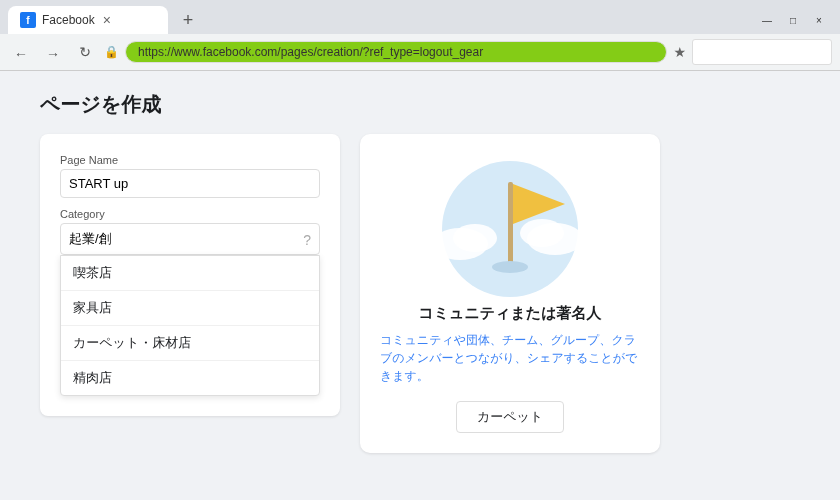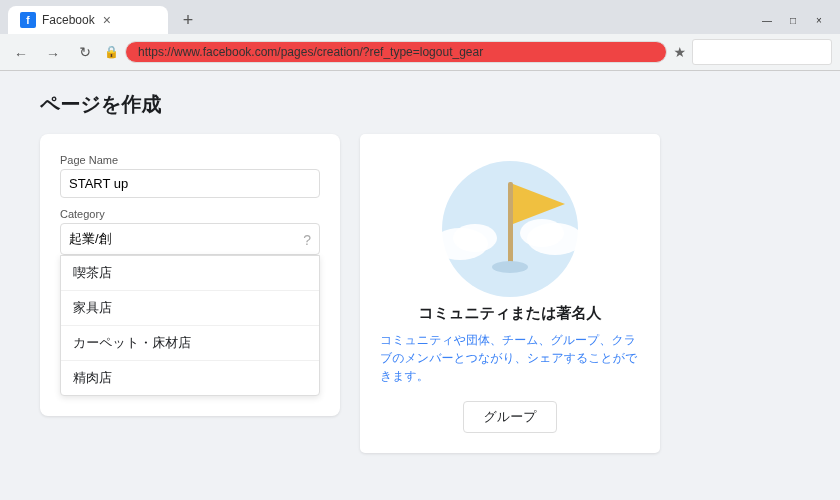--- a/index.html
+++ b/index.html
@@ -113,21 +113,21 @@
       font-size: 14px;
     }
 
     .address-input {
       flex: 1;
       height: 22px;
       border: 1px solid #ddd;
       border-radius: 13px;
       padding: 0 12px;
       font-size: 12px;
-      background: #ef4444;
+      background: #84cc16;
       color: #333;
       outline: none;
     }
 
     .search-box-top-right {
       width: 140px;
       height: 26px;
       border: 1px solid #ddd;
       border-radius: 3px;
       background: white;
@@ -240,21 +240,21 @@
     }
 
     .dropdown-item.selected {
       background: #1877f2;
       color: white;
     }
 
     
     .right-card {
       background: white;
-      border-radius: 5px;
+      border-radius: 10px;
       padding: 20px;
       width: 300px;
       box-shadow: 0 1px 3px rgba(0,0,0,0.1);
       display: flex;
       flex-direction: column;
       align-items: center;
       min-height: 300px;
     }
 
     .right-card-title {
@@ -358,17 +358,17 @@
 
         <rect x="88" y="28" width="5" height="85" fill="#c8a96e" rx="2"></rect>
 
         <polygon points="93,30 145,50 93,70" fill="#f0c040"></polygon>
 
         <ellipse cx="90" cy="113" rx="18" ry="6" fill="#b8d4e8"></ellipse>
       </svg>
 
       <div class="right-card-title">コミュニティまたは著名人</div>
       <div class="right-card-desc">コミュニティや団体、チーム、グループ、クラブのメンバーとつながり、シェアすることができます。</div>
-      <button class="start-button">グループ</button>
+      <button class="start-button">カーペット</button>
     </div>
 
   </div>
 </div>
 
 </body></html>

